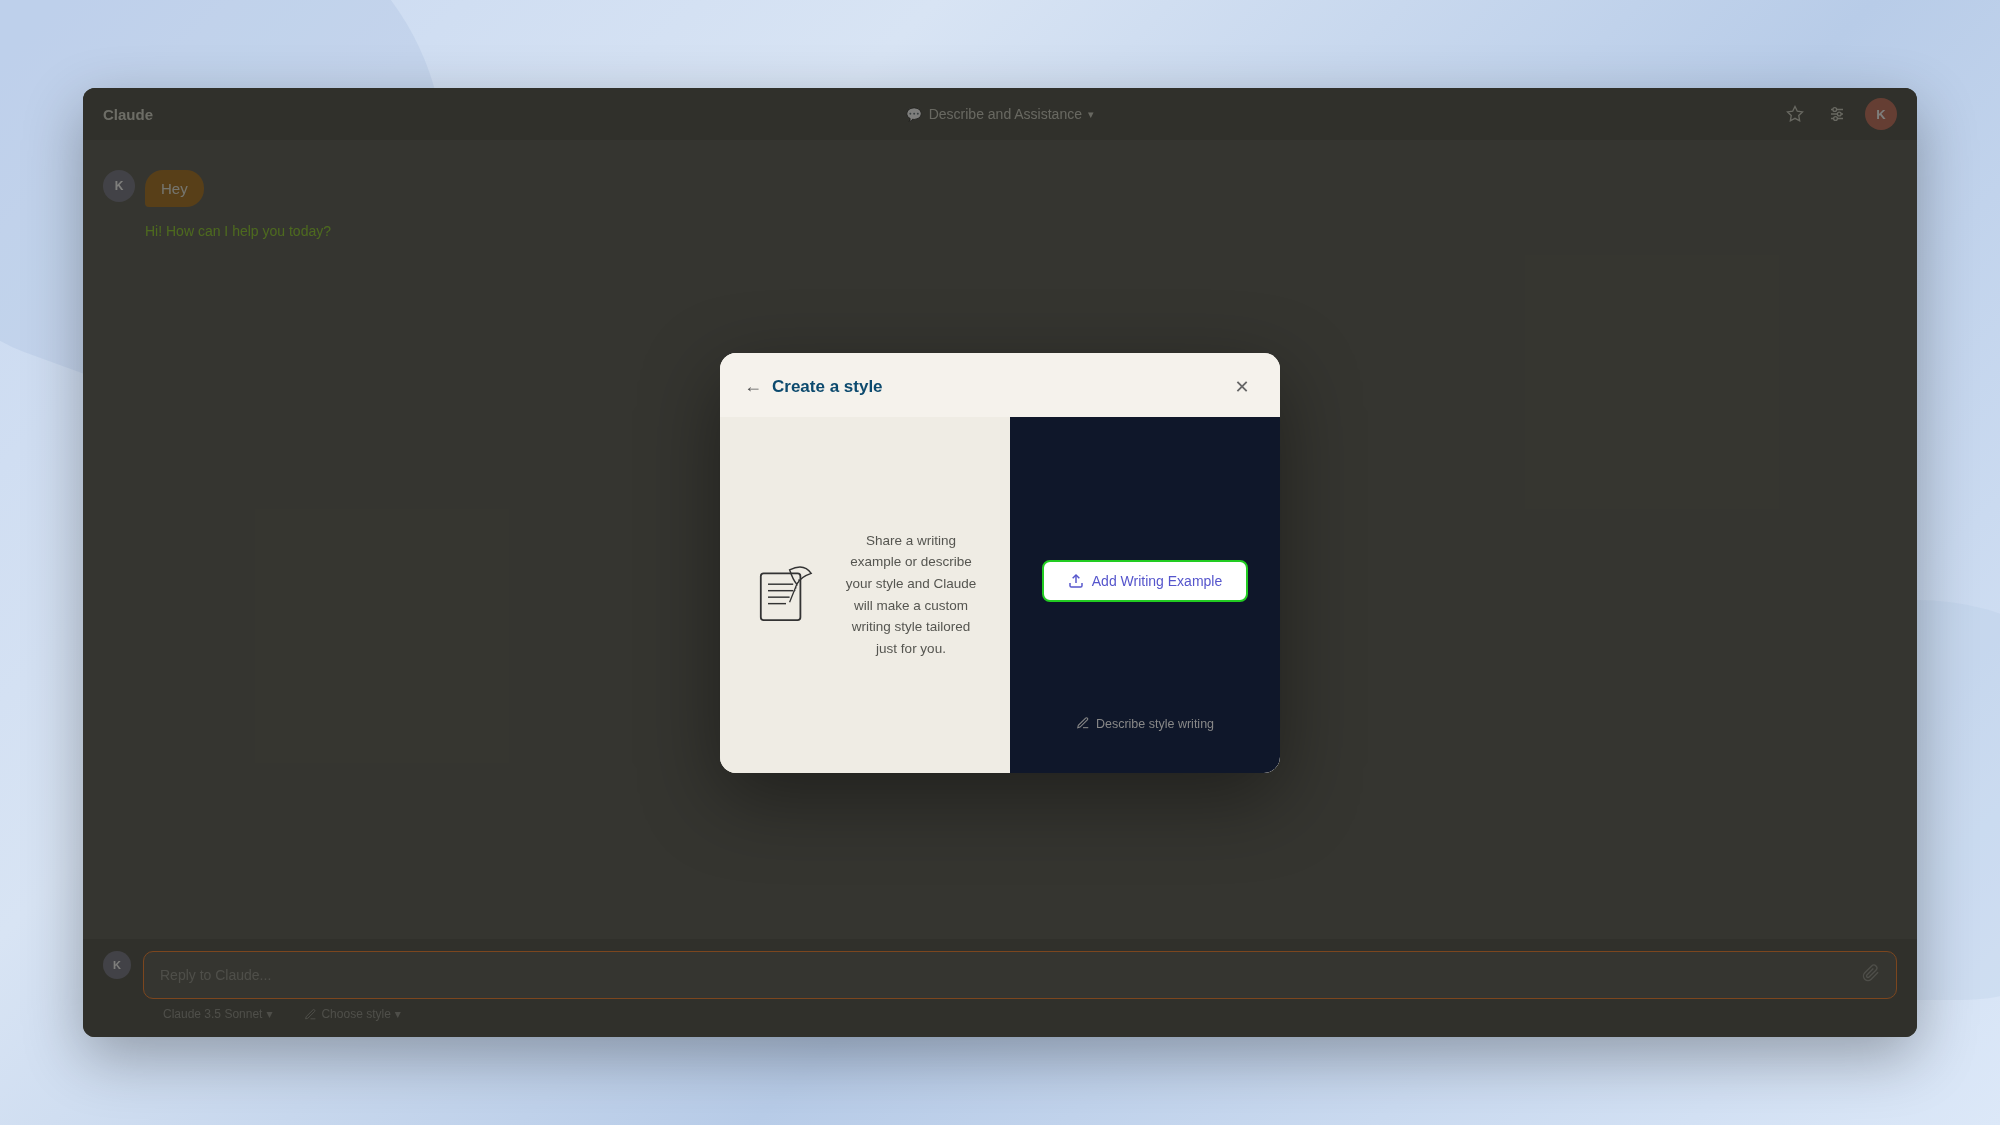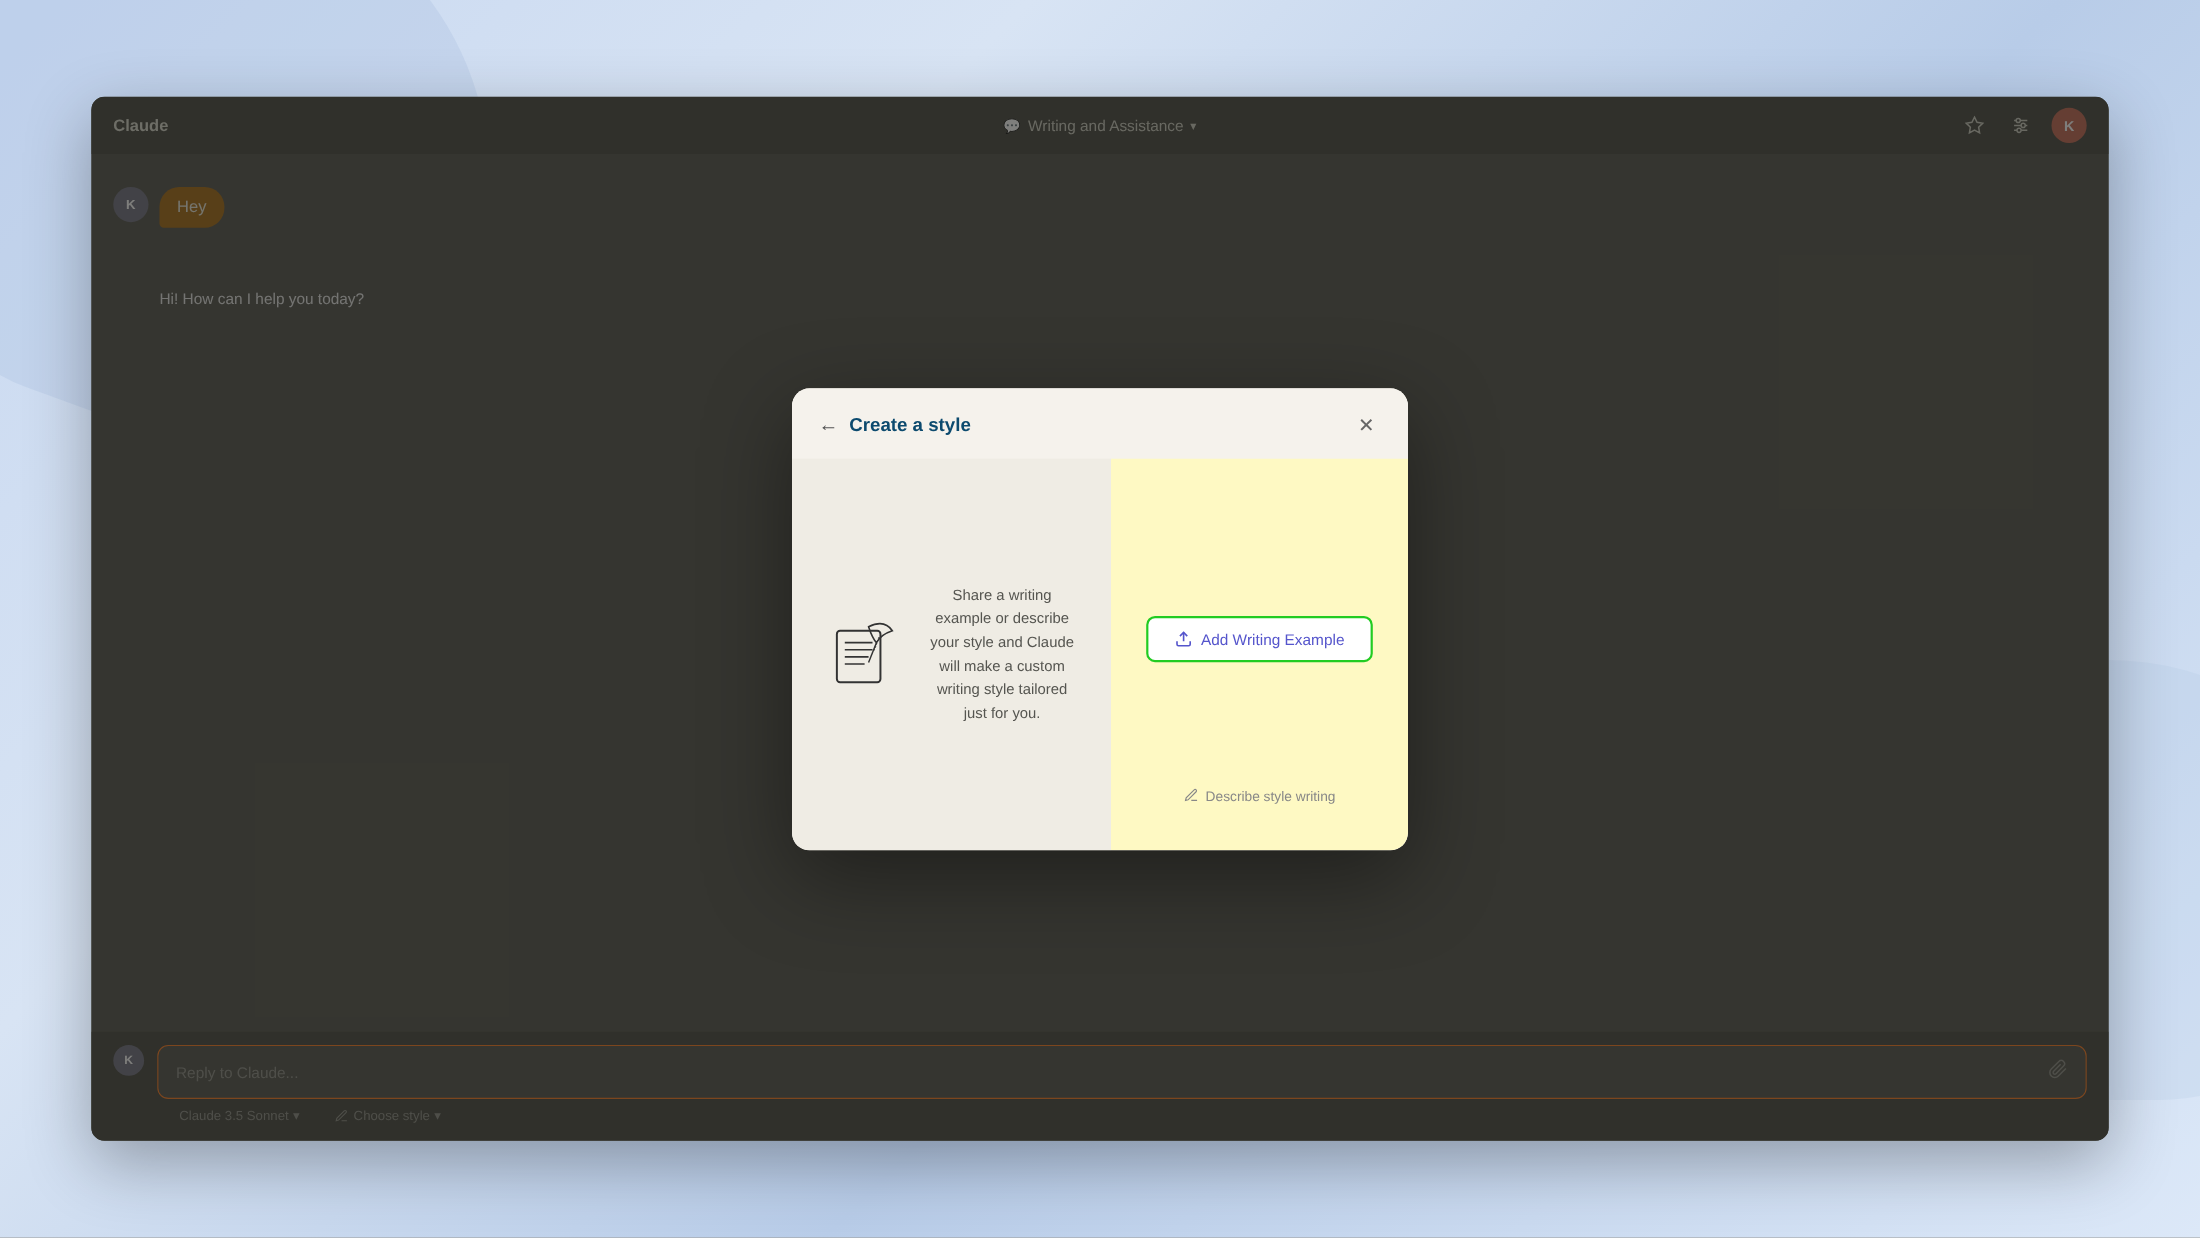--- a/index.html
+++ b/index.html
@@ -128,24 +128,23 @@
 
     .message-bubble {
       background: #a16207;
       border-radius: 18px 18px 18px 4px;
       padding: 10px 16px;
       color: #e8e8dc;
       font-size: 15px;
     }
 
     .ai-message {
-      color: #e5e5e5;
+      color: #84cc16;
       font-size: 14px;
       padding-left: 42px;
-      margin-top: 40px;
     }
 
     
     .bottom-bar {
       position: absolute;
       bottom: 0; left: 0; right: 0;
       background: #3d3d35;
       padding: 12px 20px 16px;
     }
 
@@ -274,21 +273,21 @@
       text-align: center;
       color: #555550;
       font-size: 13.5px;
       line-height: 1.6;
       max-width: 200px;
     }
 
     
     .modal-right {
       flex: 1;
-      background: #fef9c3;
+      background: #0f172a;
       padding: 30px 20px;
       display: flex;
       flex-direction: column;
       align-items: center;
       justify-content: space-between;
       border-radius: 0 0 16px 0;
     }
 
     .right-content {
       flex: 1;
@@ -339,21 +338,21 @@
 <div class="bg-shape bg-shape-1"></div>
 <div class="bg-shape bg-shape-2"></div>
 
 <div class="app-window">
 
   <div class="top-bar">
     <span class="app-title">Claude</span>
 
     <div class="top-bar-center">
       <span style="font-size:13px;">💬</span>
-      <span style="cursor:pointer;">Writing and Assistance</span>
+      <span style="cursor:pointer;">Describe and Assistance</span>
       <span style="font-size:11px;">▾</span>
     </div>
 
     <div class="top-bar-right">
       <div class="icon-btn">
         <svg width="18" height="18" viewBox="0 0 24 24" fill="none" stroke="currentColor" stroke-width="1.8">
             <polygon points="12,2 15.09,8.26 22,9.27 17,14.14 18.18,21.02 12,17.77 5.82,21.02 7,14.14 2,9.27 8.91,8.26"></polygon>
           </svg>
       </div>
       <div class="icon-btn">

